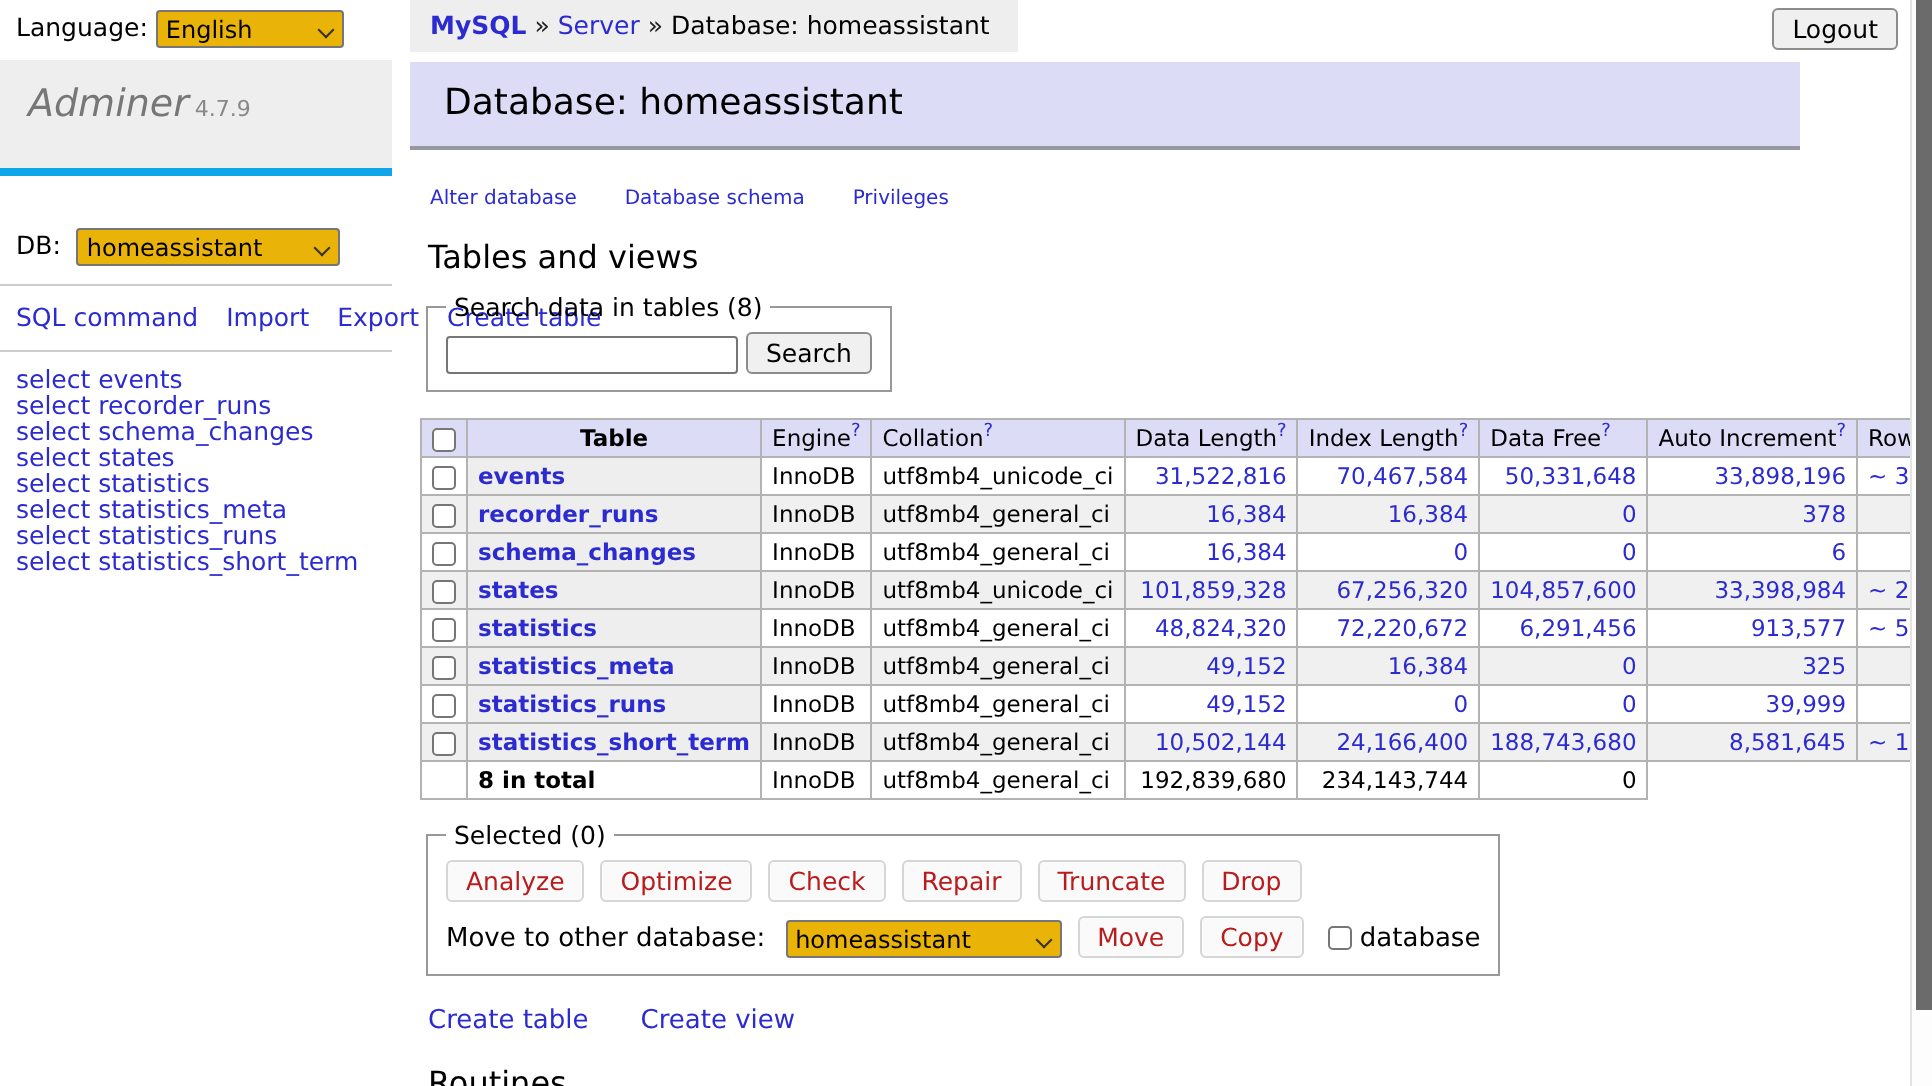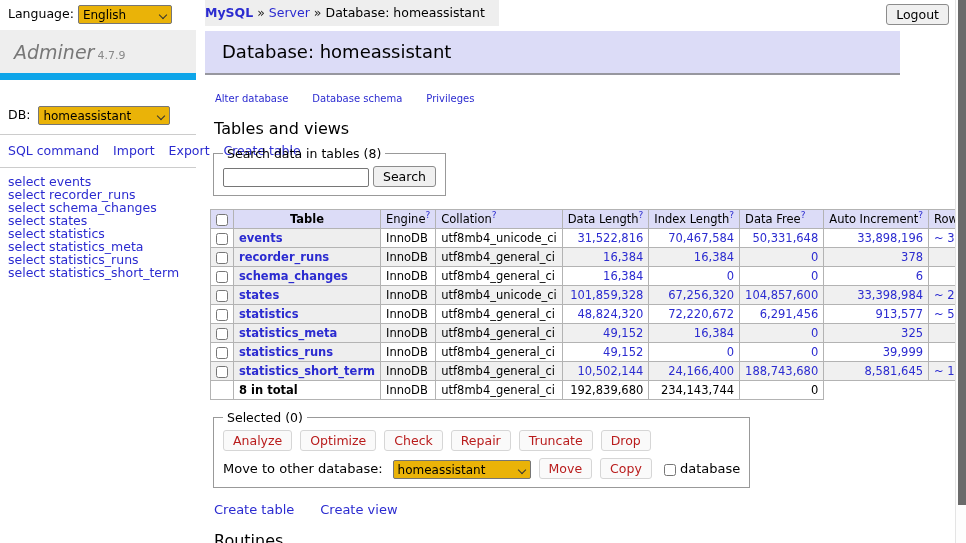--- a/index.html
+++ b/index.html
@@ -19,34 +19,34 @@
     appearance:none; -webkit-appearance:none; -moz-appearance:none;
     font-family:inherit; font-size:12px; color:#000;
     background:#eab308; border:1px solid #767676; border-radius:2px;
     padding:1px 18px 1px 4px; height:19px;
   }
   .sel::after {
     content:""; position:absolute; right:6px; top:7px; width:5px; height:5px;
     border-right:1.6px solid #333; border-bottom:1.6px solid #333;
     transform:rotate(45deg); pointer-events:none;
   }
-  .brand-banner { background:#eee; border-bottom:7px solid #0ea5e9; padding:11px 14px 10px; margin-top:2px; }
+  .brand-banner { background:#eee; border-bottom:4px solid #0ea5e9; padding:11px 14px 21px; margin-top:2px; }
   .brand { font-style:italic; font-size:19px; color:#777; }
   .version { font-size:11px; color:#888; margin-left:3px; }
   .db-row { padding:26px 8px 9px; }
   .db-row .lbl { margin-right:4px; }
   .sidebar hr { border:0; border-top:1px solid #ccc; margin:0; }
   .sidebar-actions { padding:7px 8px 8px; line-height:17px; }
   .sidebar-actions a { margin-right:14px; white-space:nowrap; }
   .table-links { padding:7px 8px; }
   .table-links a { display:block; line-height:13px; font-size:12.5px; white-space:nowrap; }
 
   
   .main { margin-left:205px; width:695px; position:relative; }
-  .breadcrumb { display:inline-block; background:#eee; padding:5px 14px 6px 0; font-size:12.5px; }
+  .breadcrumb { display:inline-block; background:#eee; padding:5px 14px 6px 10px; font-size:12.5px; }
   .breadcrumb .bc-strong { font-weight:bold; }
   .breadcrumb .sep { color:#222; margin:0 4px; }
   .page-title { background:#dcdcf7; border-bottom:2px solid #97979f; margin:5px 0 0;
     padding:10px 17px 11px; font-size:18px; font-weight:normal; }
   .page-links { margin:15px 0 0 10px; }
   .page-links a { margin-right:24px; font-size:10px; }
   h3 { font-size:16px; font-weight:normal; margin:14px 0 6px 9px; }
   fieldset { display:inline-block; border:1px solid #999; border-radius:0;
     margin:2px 0 0 8px; padding:5px 9px 8px; }
   legend { font-size:12.5px; padding:0 4px; }

